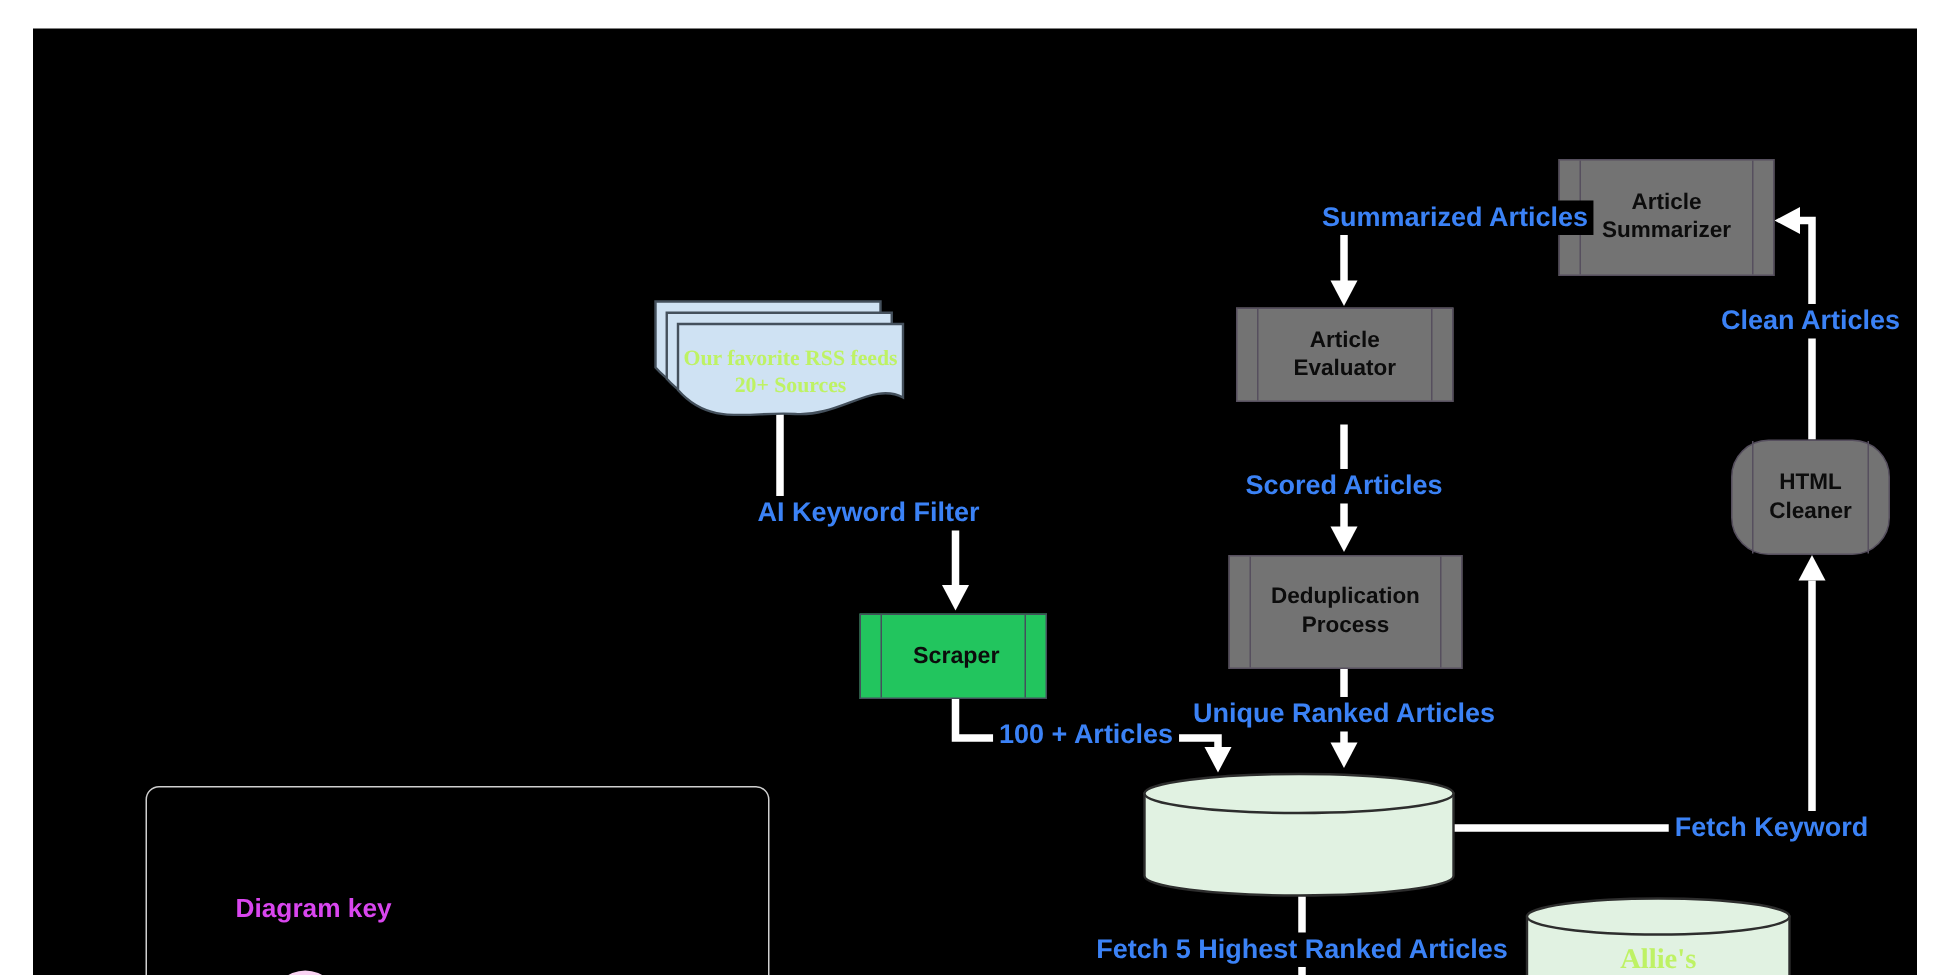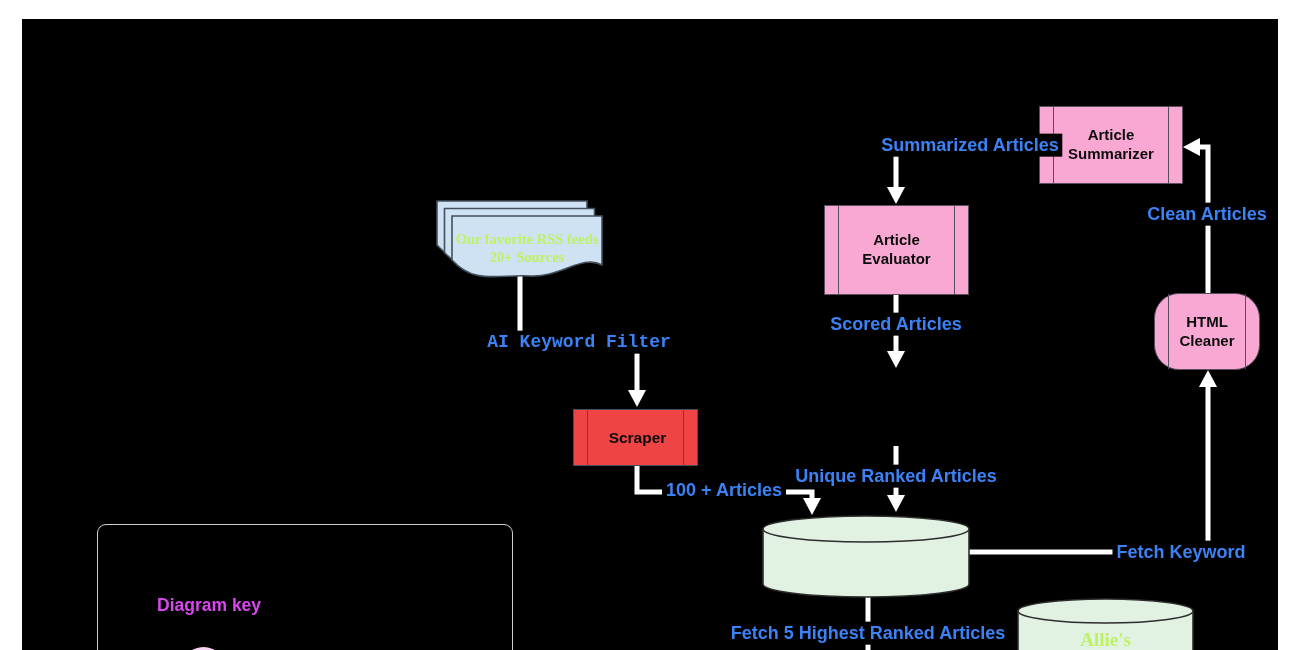--- a/index.html
+++ b/index.html
@@ -7,22 +7,22 @@
   .canvas{position:absolute;left:22px;top:19px;width:1256px;height:631px;background:#000;overflow:hidden;}
   .layer{position:absolute;left:0;top:0;width:1256px;height:631px;}
   svg.layer{pointer-events:none;}
 
   
   .proc{position:absolute;border:1.6px solid #564f5e;display:flex;align-items:center;justify-content:center;
     text-align:center;font-weight:bold;color:#0c0c0c;font-size:15px;line-height:1.25;padding:0 20px;box-sizing:border-box;}
   .proc::before,.proc::after{content:"";position:absolute;top:0;bottom:0;width:0;border-left:1.6px solid #564f5e;}
   .proc::before{left:13px;}
   .proc::after{right:13px;}
-  .pink{background:#f9a8d4;}
-  .blue{background:#ef4444;border-color:#44505c;padding-left:24px;}
+  .pink{background:#737373;}
+  .blue{background:#22c55e;border-color:#44505c;padding-left:24px;}
   .blue::before,.blue::after{border-color:#44505c;}
 
   
   .shape-label{position:absolute;display:flex;align-items:center;justify-content:flex-end;text-align:center;
     font-weight:bold;color:#bef264;pointer-events:none;font-family:Liberation Serif, serif;}
 
   
   .elabel{position:absolute;transform:translate(-50%,-50%);color:#3b82f6;font-weight:bold;font-size:18px;
     background:#000;padding:1px 4px;white-space:nowrap;line-height:1.15;text-align:right;}
 
@@ -72,43 +72,46 @@
 
     <g stroke="#2d2d2d" stroke-width="1.6" fill="#e1f2e2">
       <path d="M996,592 V634 H1171 V592 Z"></path>
       <ellipse cx="1083.5" cy="592" rx="87.5" ry="12"></ellipse>
     </g>
   </svg>
 
   <div class="proc pink" style="left:1017px;top:87px;width:144px;height:78px;">
     <span>Article Summarizer</span>
   </div>
-  <div class="proc pink" style="left:802px;top:186px;width:145px;height:90px;">
+  <div class="proc pink" style="left:802px;top:186px;width:145px;height:63px;">
     <span>Article Evaluator</span>
+  </div>
+  <div class="proc pink" style="left:797px;top:351px;width:156px;height:76px;">
+    <span>Deduplication Process</span>
   </div>
   <div class="proc pink" style="left:1132px;top:274px;width:106px;height:77px;border-radius:25px;">
     <span>HTML Cleaner</span>
   </div>
   <div class="proc blue" style="left:551px;top:390px;width:125px;height:57px;font-size:15.5px;">
     <span>Scraper</span>
   </div>
 
   <div class="shape-label" style="left:428px;top:200px;width:154px;height:58px;font-size:14.5px;line-height:1.25;">
     <span>Our favorite RSS feeds 20+ Sources</span>
   </div>
   <div class="shape-label" style="left:996px;top:596px;width:175px;height:60px;font-size:19px;flex-direction:column;line-height:1.25;">
     <span>Allie's</span>
     <span>Commentary</span>
   </div>
 
   <div class="elabel" style="left:948px;top:126px;">Summarized Articles</div>
   <div class="elabel" style="left:1185px;top:195px;">Clean Articles</div>
   <div class="elabel" style="left:874px;top:305px;">Scored Articles</div>
   <div class="elabel" style="left:874px;top:457px;">Unique Ranked Articles</div>
-  <div class="elabel" style="left:557px;top:323px;font-family:Liberation Mono, monospace;">AI Keyword  Filter</div>
+  <div class="elabel" style="left:557px;top:323px;">AI Keyword  Filter</div>
   <div class="elabel" style="left:702px;top:471px;">100 + Articles</div>
   <div class="elabel" style="left:1159px;top:533px;">Fetch Keyword</div>
   <div class="elabel" style="left:846px;top:614px;">Fetch 5 Highest Ranked Articles</div>
 
   <div class="keybox">
     <div class="title">Diagram key</div>
     <div class="swatch"></div>
 
   </div>
 

